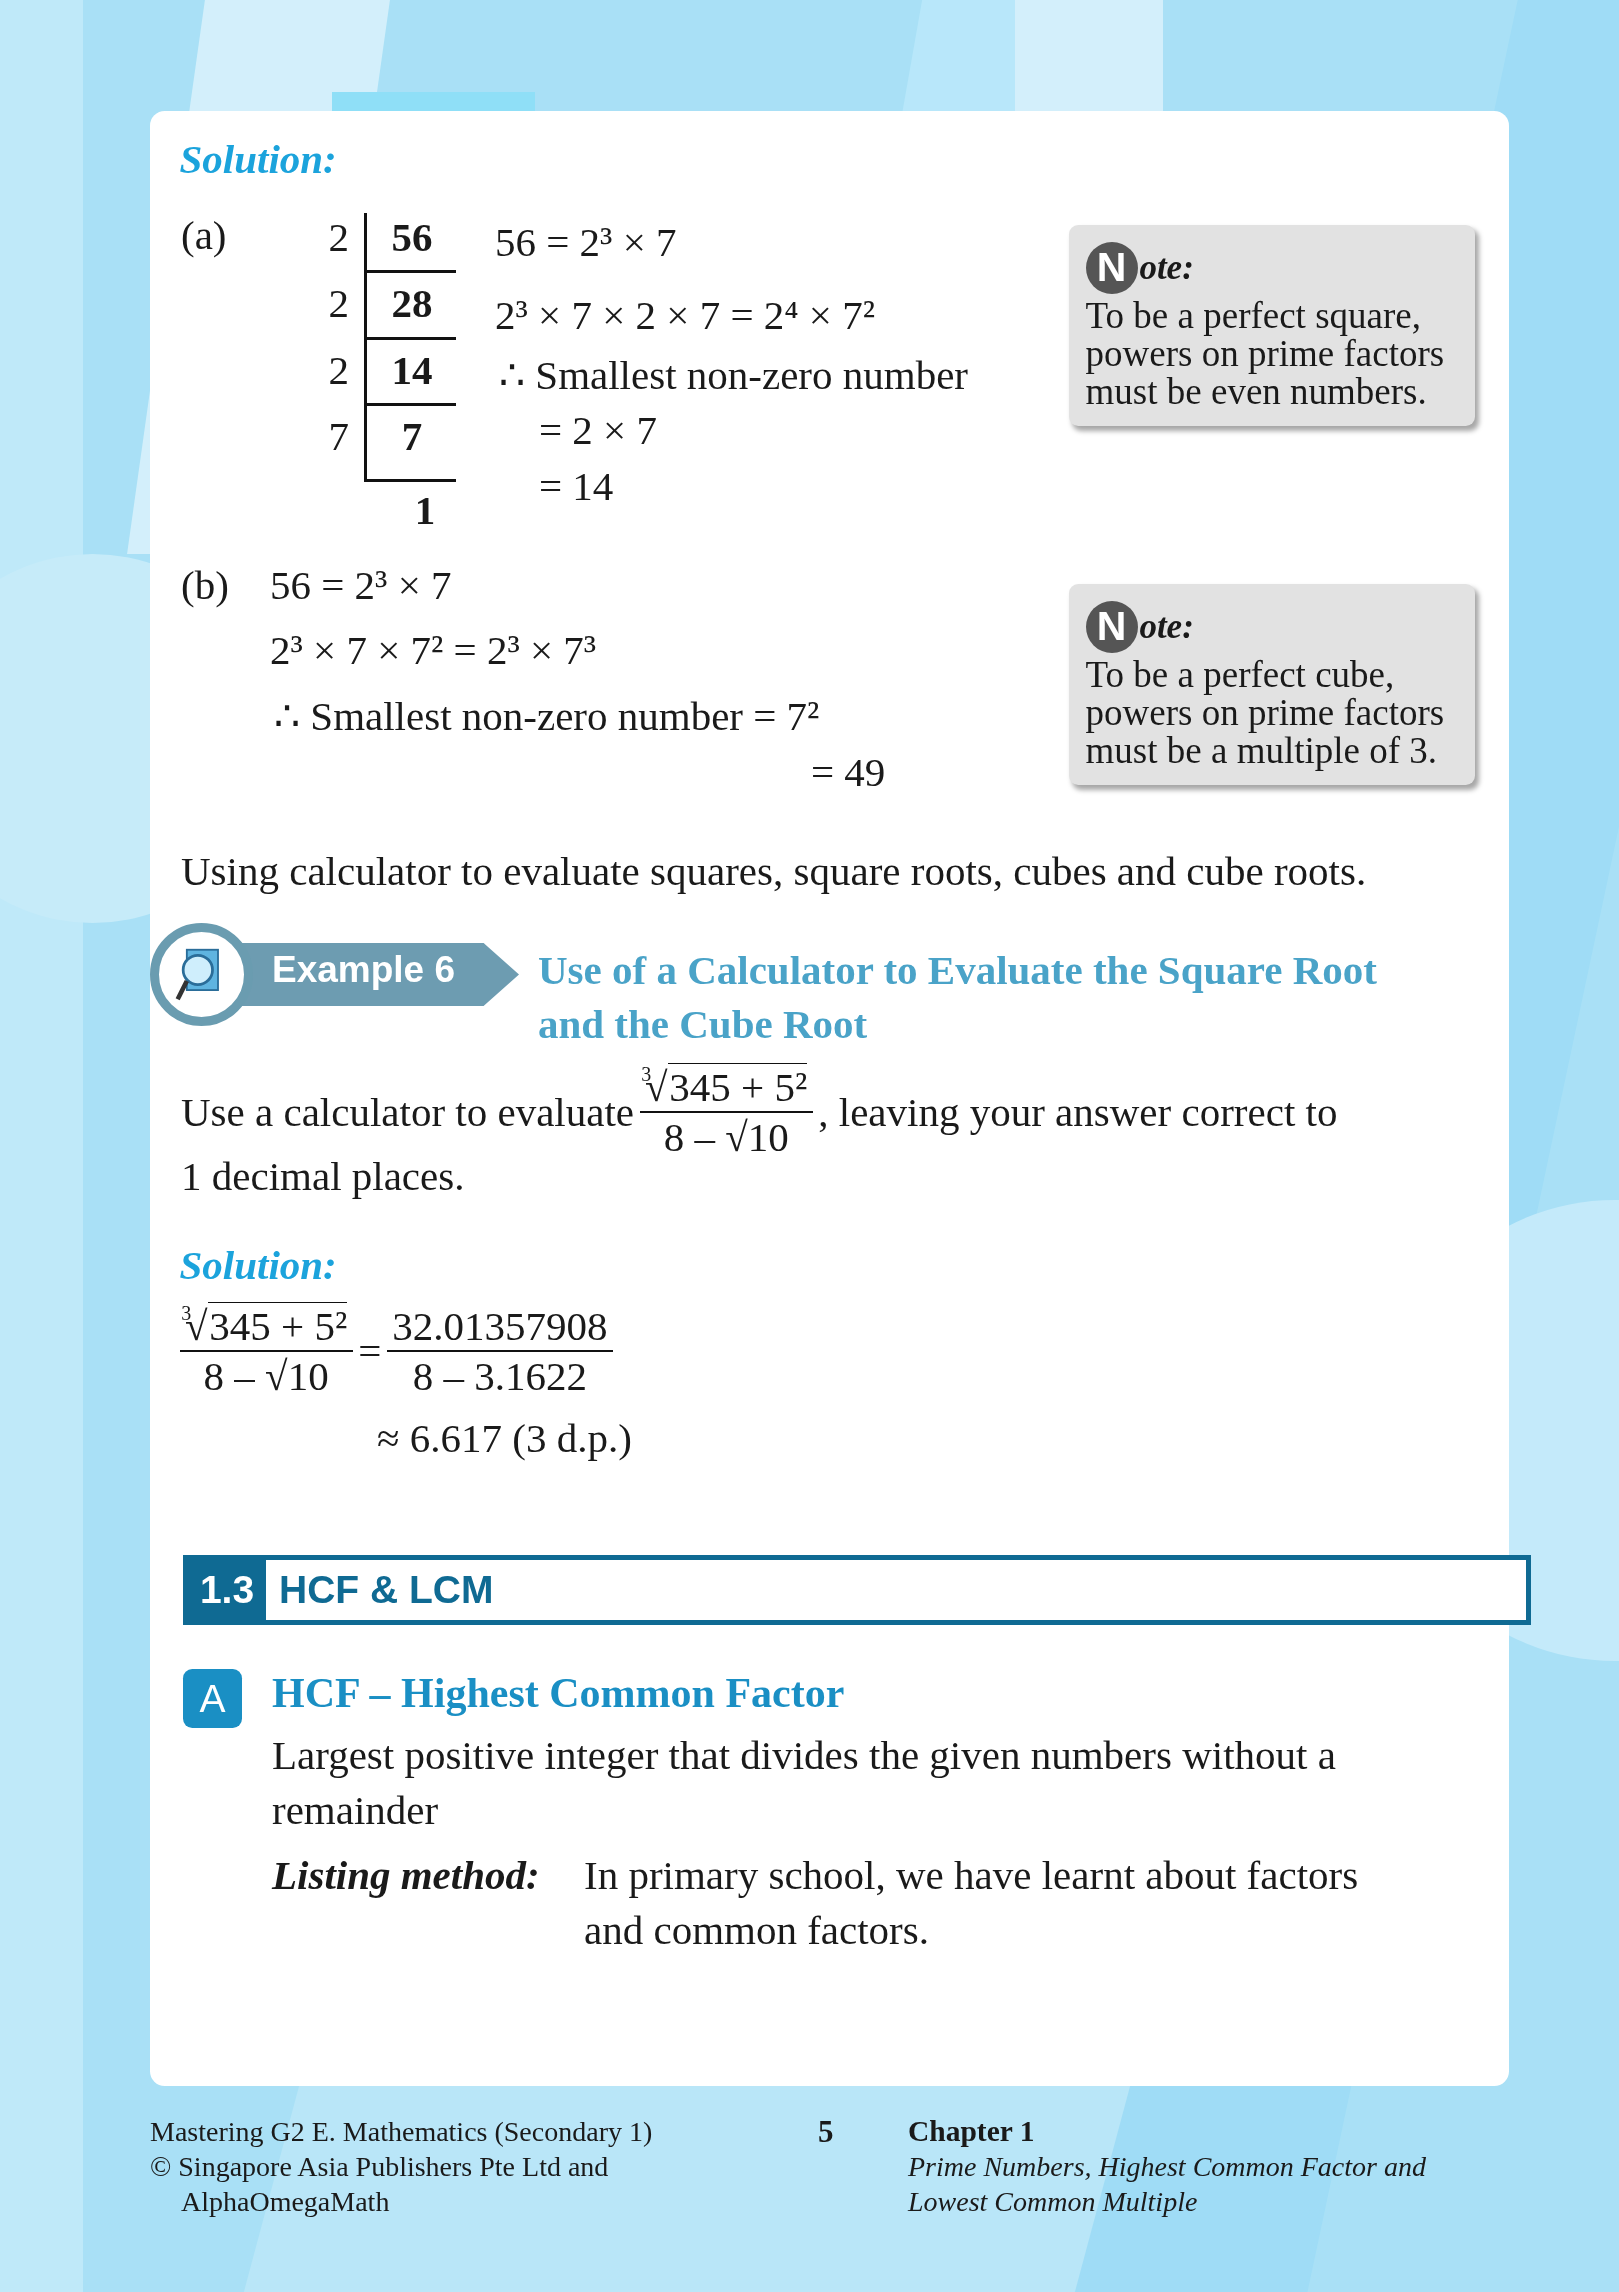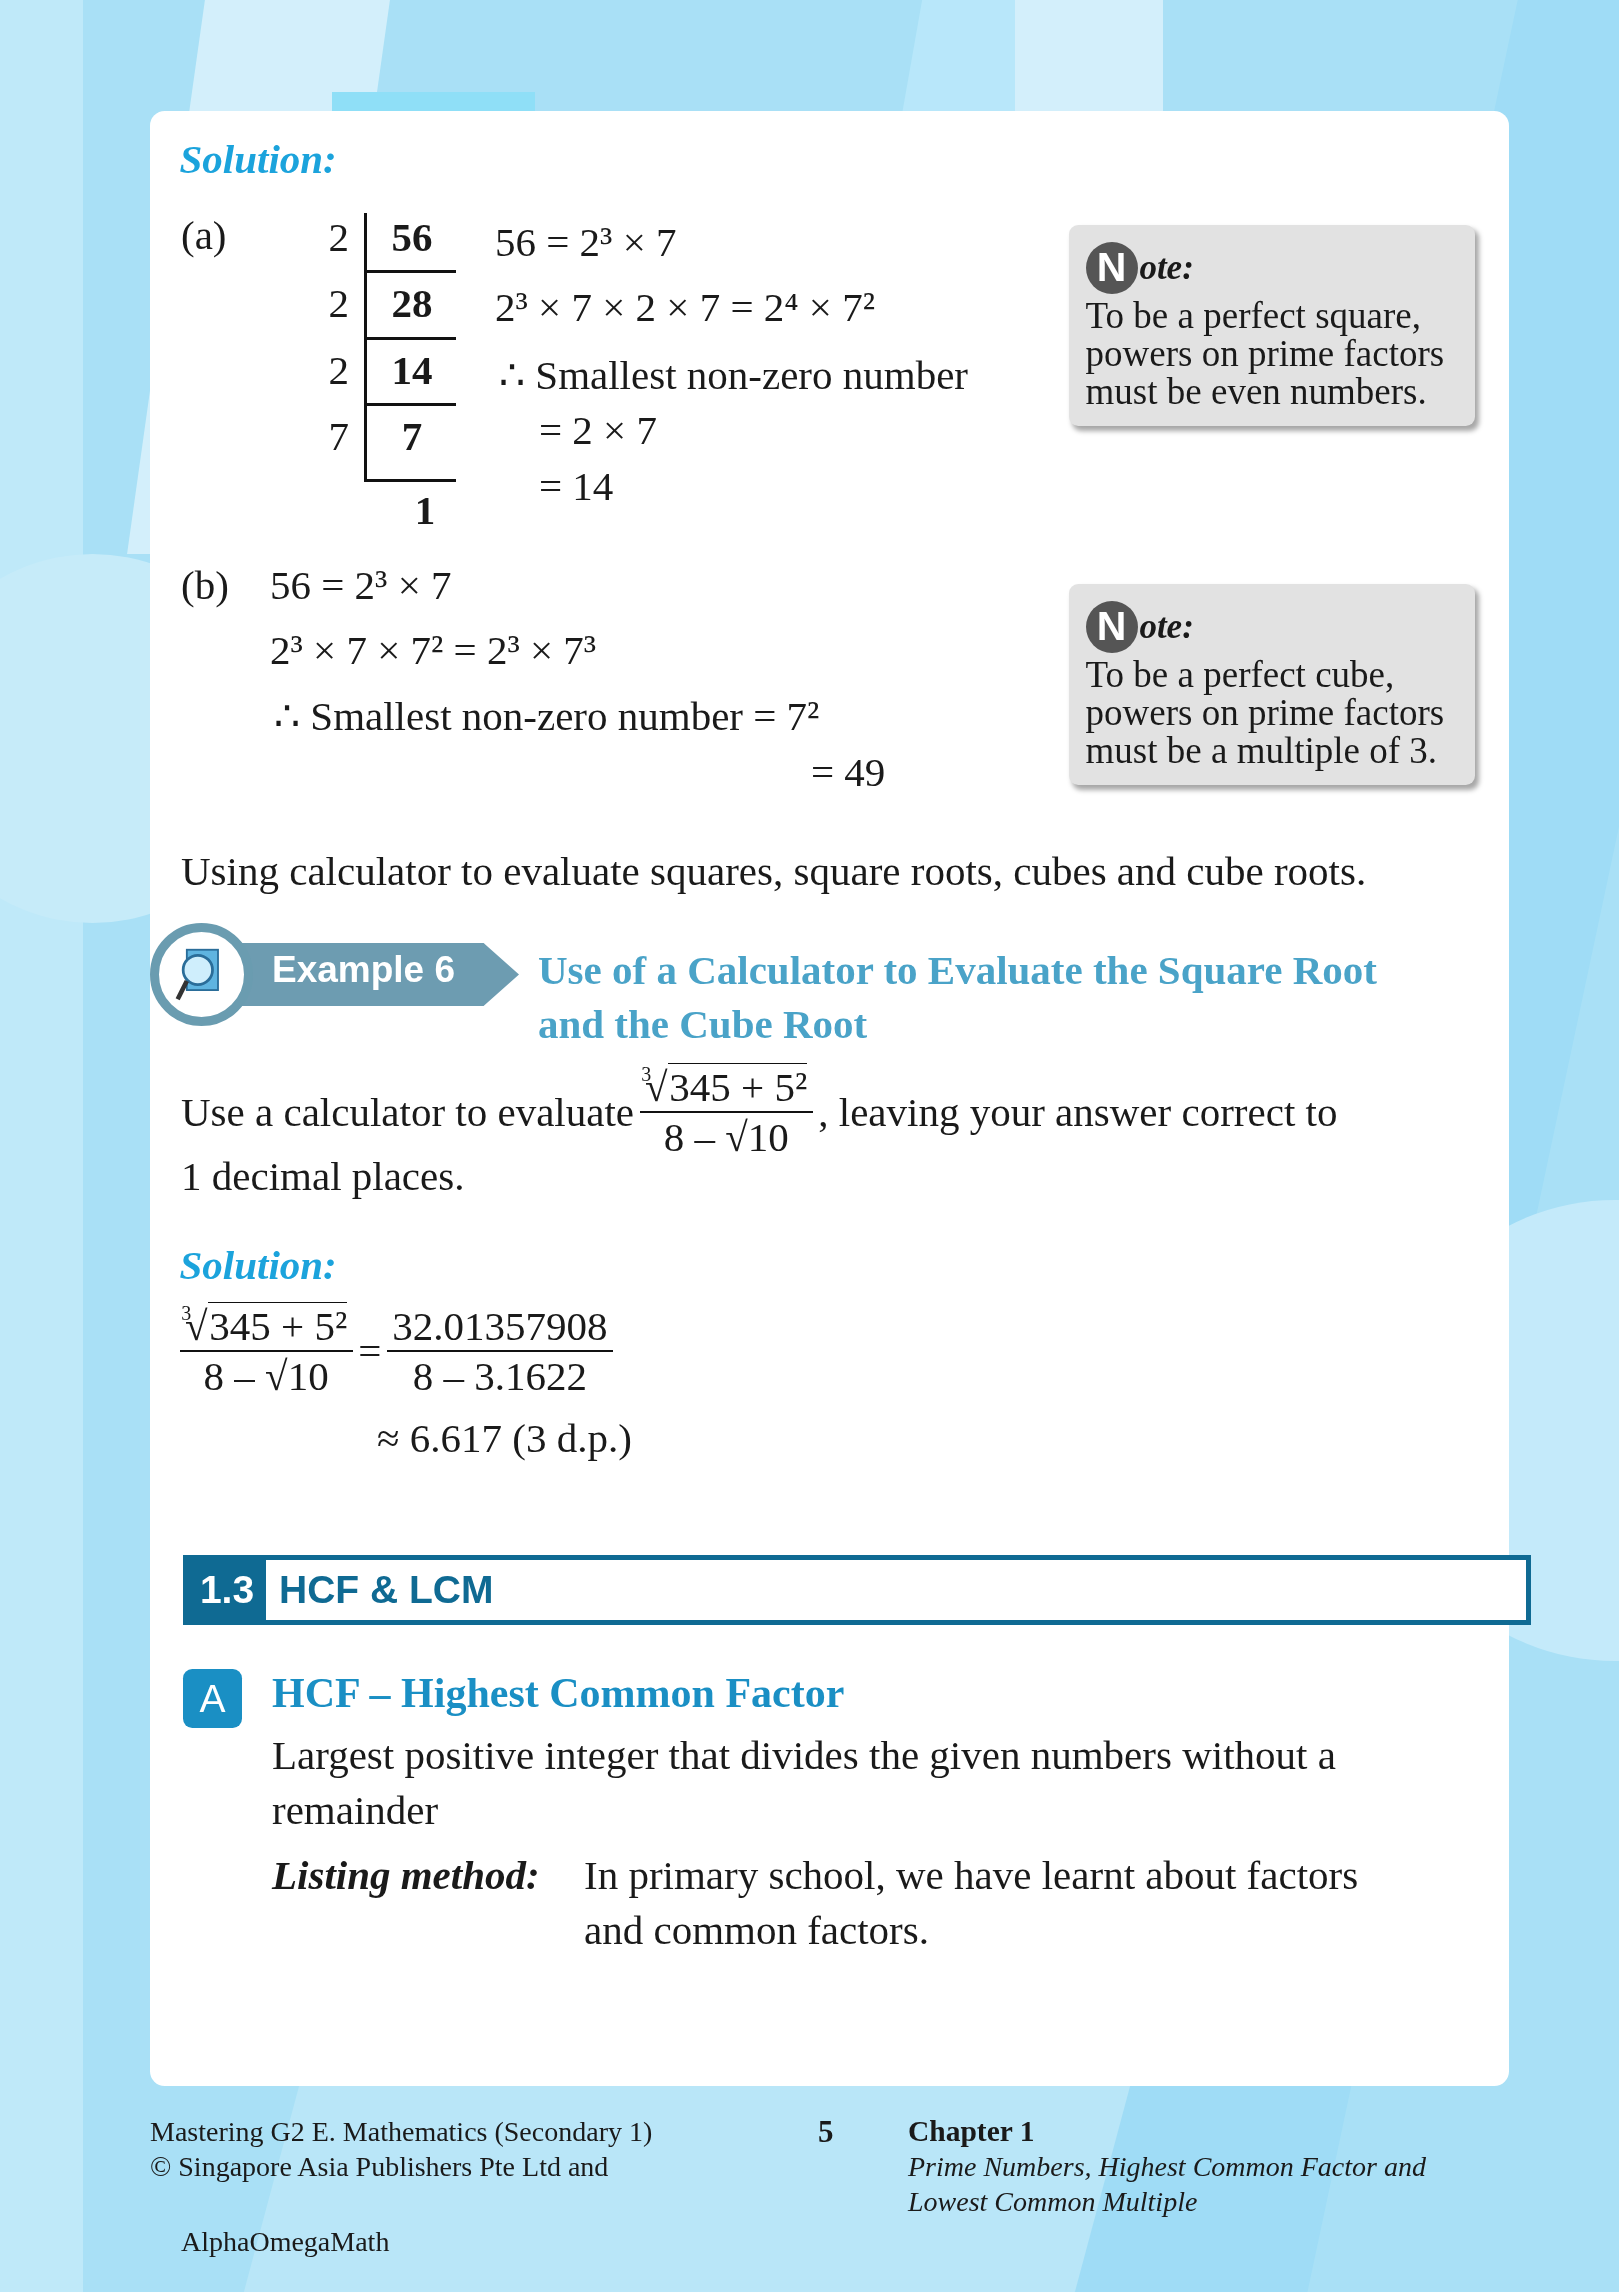--- a/index.html
+++ b/index.html
@@ -131,21 +131,21 @@
     <div class="divisor" style="top:133px;">2</div>
     <div class="dividend" style="top:133px;">14</div>
     <div class="hline" style="top:190px;"></div>
     <div class="divisor" style="top:199px;">7</div>
     <div class="dividend" style="top:199px;">7</div>
     <div class="hline" style="top:266px;"></div>
     <div class="dividend" style="top:273px; left:76px;">1</div>
   </div>
 
   <div class="abs math" style="left:345px; top:107px;">56 = 2³ × 7</div>
-  <div class="abs math" style="left:345px; top:172px;">2³ × 7 × 2 × 7 = 2⁴ × 7²</div>
+  <div class="abs math" style="left:345px; top:180px;">2³ × 7 × 2 × 7 = 2⁴ × 7²</div>
   <div class="abs math" style="left:349px; top:240px;">∴ Smallest non-zero number</div>
   <div class="abs math" style="left:389px; top:295px;">= 2 × 7</div>
   <div class="abs math" style="left:389px; top:351px;">= 14</div>
 
   <div class="note" style="left:919px; top:114px;">
     <div class="note-head">
       <div class="note-n">N</div>
       <div class="note-label">ote:</div>
     </div>
     <div class="note-text">To be a perfect square, powers on prime factors must be even numbers.</div>
@@ -216,21 +216,21 @@
   <div class="abs body-text" style="left:122px; top:1617px;">Largest positive integer that divides the given numbers without a</div>
   <div class="abs body-text" style="left:122px; top:1672px;">remainder</div>
   <div class="abs body-text" style="left:122px; top:1737px; font-style:italic; font-weight:bold;">Listing method:</div>
   <div class="abs body-text" style="left:434px; top:1737px;">In primary school, we have learnt about factors</div>
   <div class="abs body-text" style="left:434px; top:1792px;">and common factors.</div>
 </div>
 
 <div class="footer" style="left:150px;">
   <div>Mastering G2 E. Mathematics (Secondary 1)</div>
   <div>© Singapore Asia Publishers Pte Ltd and</div>
-  <div style="padding-left:31px;margin-top:40px;">AlphaOmegaMath</div>
+  <div style="padding-left:31px;">AlphaOmegaMath</div>
 </div>
 <div class="footer" style="left:818px; font-weight:bold; font-size:31px;">5</div>
 <div class="footer" style="left:908px;">
   <div style="font-weight:bold; font-size:29.5px;">Chapter 1</div>
   <div style="font-style:italic;">Prime Numbers, Highest Common Factor and</div>
   <div style="font-style:italic;">Lowest Common Multiple</div>
 </div>
 
 
 </body></html>

